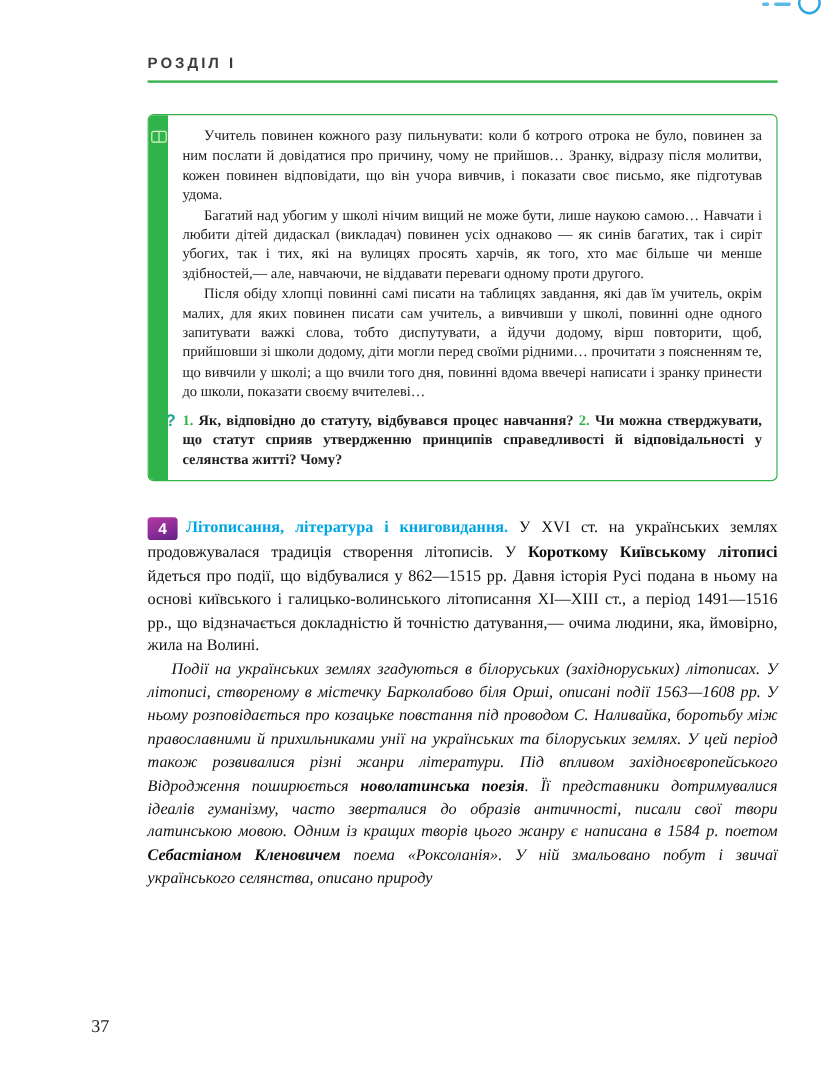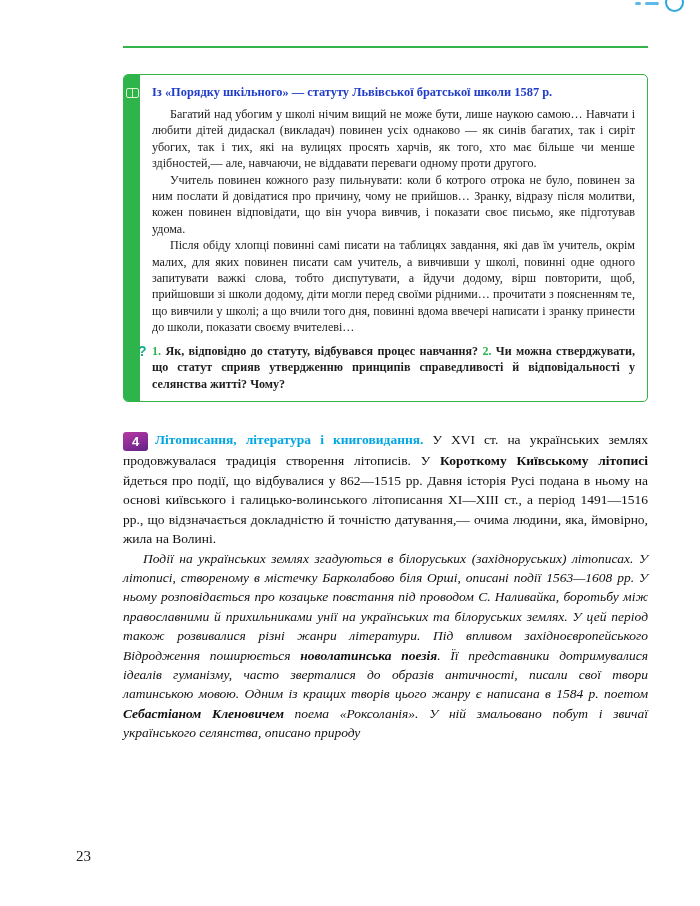--- a/index.html
+++ b/index.html
@@ -92,43 +92,43 @@
 <div class="page">
 
   <div class="corner-logo">
     <span class="speck2"></span>
     <span class="speck"></span>
     <span class="circle"></span>
   </div>
 
   <div class="content">
 
+    <div class="chapter">РОЗДІЛ І</div>
     <div class="rule"></div>
 
     <div class="quote-box">
       <div class="green-bar">
         <span class="book-icon"></span>
       </div>
-      <p class="quote-title">Із «Порядку шкільного» — статуту Львівської братської школи 1587 р.</p>
+      <p class="qpara">Учитель повинен кожного разу пильнувати: коли б котрого отрока не було, повинен за ним послати й довідатися про причину, чому не прийшов… Зранку, відразу після молитви, кожен повинен відповідати, що він учора вивчив, і показати своє письмо, яке підготував удома.</p>
       <p class="qpara">Багатий над убогим у школі нічим вищий не може бути, лише наукою самою… Навчати і любити дітей дидаскал (викладач) повинен усіх однаково — як синів багатих, так і сиріт убогих, так і тих, які на вулицях просять харчів, як того, хто має більше чи менше здібностей,— але, навчаючи, не віддавати переваги одному проти другого.</p>
-      <p class="qpara">Учитель повинен кожного разу пильнувати: коли б котрого отрока не було, повинен за ним послати й довідатися про причину, чому не прийшов… Зранку, відразу після молитви, кожен повинен відповідати, що він учора вивчив, і показати своє письмо, яке підготував удома.</p>
       <p class="qpara">Після обіду хлопці повинні самі писати на таблицях завдання, які дав їм учитель, окрім малих, для яких повинен писати сам учитель, а вивчивши у школі, повинні одне одного запитувати важкі слова, тобто диспутувати, а йдучи додому, вірш повторити, щоб, прийшовши зі школи додому, діти могли перед своїми рідними… прочитати з поясненням те, що вивчили у школі; а що вчили того дня, повинні вдома ввечері написати і зранку принести до школи, показати своєму вчителеві…</p>
       <div class="questions">
         <span class="q-mark">?</span>
         <span class="q-num">1.</span>
         <span class="q-text">Як, відповідно до статуту, відбувався процес навчання?</span>
         <span class="q-num">2.</span>
         <span class="q-text">Чи можна стверджувати, що статут сприяв утвердженню принципів справедливості й відповідальності у селянства житті? Чому?</span>
       </div>
     </div>
 
     <p class="body-para">
       <span class="num-box">4</span><span class="section-heading">Літописання, література і книговидання.</span><span><span> У XVI ст. на українських землях продовжувалася традиція створення літописів. У </span><span class="seg-bold">Короткому Київському літописі</span><span> йдеться про події, що відбувалися у 862—1515 рр. Давня історія Русі подана в ньому на основі київського і галицько-волинського літописання XI—XIII ст., а період 1491—1516 рр., що відзначається докладністю й точністю датування,— очима людини, яка, ймовірно, жила на Волині.</span></span>
     </p>
     <p class="body-para indent">
       <span><span>Події на українських землях згадуються в білоруських (західноруських) літописах. У літописі, створеному в містечку Барколабово біля Орші, описані події 1563—1608 рр. У ньому розповідається про козацьке повстання під проводом С. Наливайка, боротьбу між православними й прихильниками унії на українських та білоруських землях. У цей період також розвивалися різні жанри літератури. Під впливом західноєвропейського Відродження поширюється </span><span class="seg-bold">новолатинська поезія</span><span>. Її представники дотримувалися ідеалів гуманізму, часто зверталися до образів античності, писали свої твори латинською мовою. Одним із кращих творів цього жанру є написана в 1584 р. поетом </span><span class="seg-bold">Себастіаном Кленовичем</span><span> поема «Роксоланія». У ній змальовано побут і звичаї українського селянства, описано природу</span></span>
     </p>
 
   </div>
 
-  <div class="page-number">23</div>
+  <div class="page-number">37</div>
 
 </div>
 
 </body></html>

